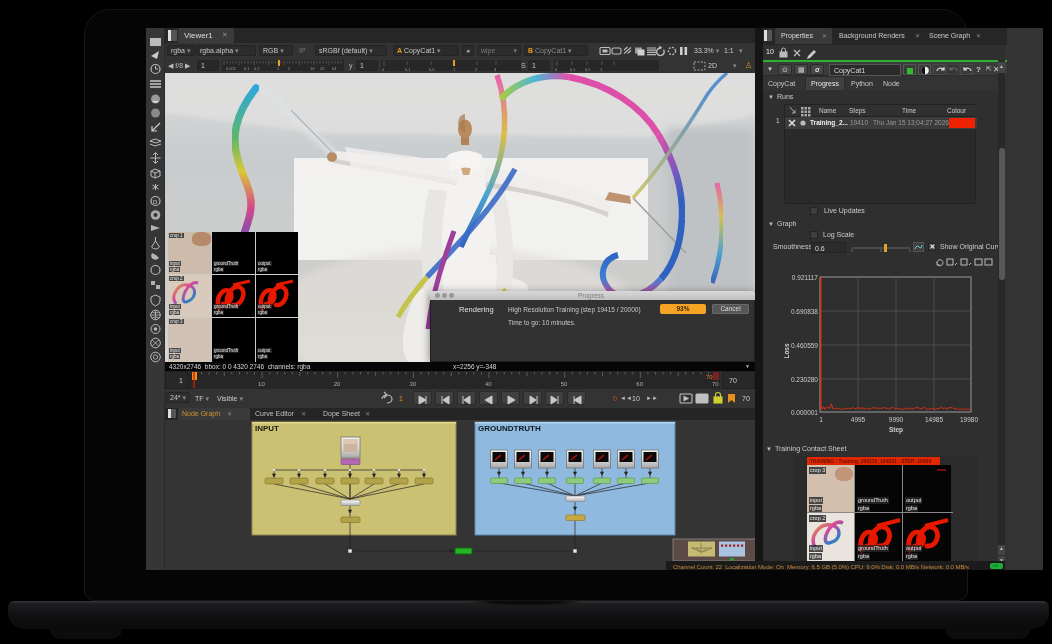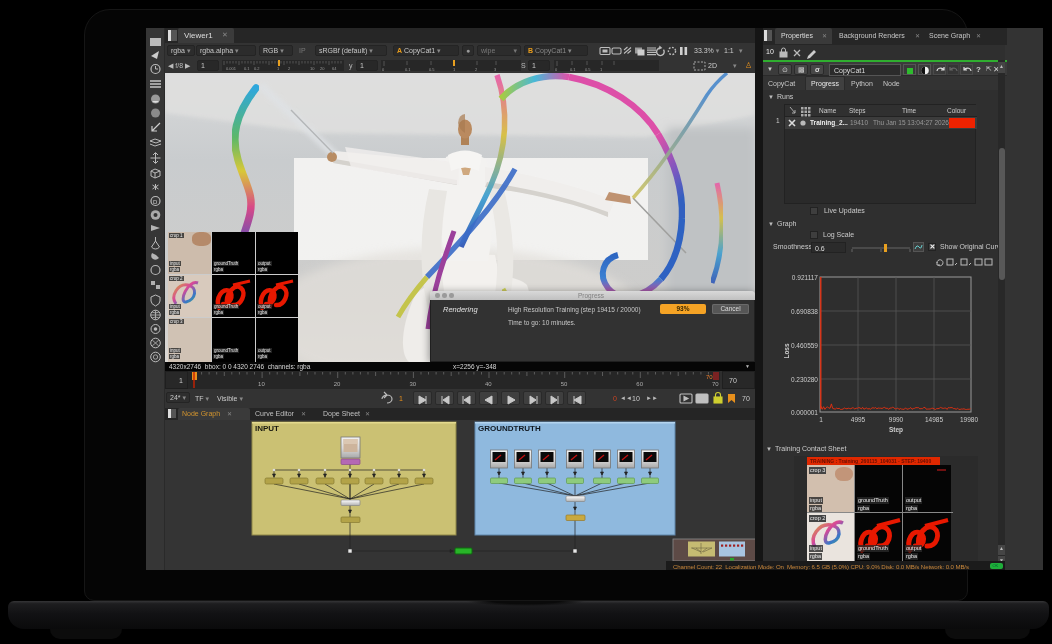--- a/index.html
+++ b/index.html
@@ -386,21 +386,21 @@
 </div>
 
 <div class="abs" style="left:265px;top:218px;width:325px;height:71px;border-radius:4px 4px 0 0;box-shadow:0 2px 8px rgba(0,0,0,.5);">
  <div class="abs" style="left:0;top:0;width:325px;height:9px;background:linear-gradient(#d9d9d9,#c0c0c0);border-radius:4px 4px 0 0;">
   <span style="position:absolute;left:5px;top:2px;width:4.5px;height:4.5px;border-radius:50%;background:#9a9a9a;"></span>
   <span style="position:absolute;left:12px;top:2px;width:4.5px;height:4.5px;border-radius:50%;background:#9a9a9a;"></span>
   <span style="position:absolute;left:19px;top:2px;width:4.5px;height:4.5px;border-radius:50%;background:#9a9a9a;"></span>
   <span class="t" style="left:148px;top:1px;font-size:6.5px;color:#808080;">Progress</span>
  </div>
  <div class="abs" style="left:0;top:9px;width:325px;height:62px;background:#323232;border:1px solid #202020;border-top:none;">
-  <span class="t" style="left:12px;top:5px;font-size:7.5px;color:#e0e0e0;font-style:italic;">Rendering</span>
+  <span class="t" style="left:28px;top:5px;font-size:7.5px;color:#e0e0e0;">Rendering</span>
   <span class="t" style="left:77px;top:6px;font-size:6.5px;color:#c8c8c8;">High Resolution Training (step 19415 / 20000)</span>
   <span class="t" style="left:77px;top:19px;font-size:6.5px;color:#c8c8c8;">Time to go: 10 minutes.</span>
   <div class="abs" style="left:229px;top:4px;width:46px;height:10px;background:#f5a325;border-radius:2px;text-align:center;font-size:6.5px;line-height:10px;color:#3a2800;font-weight:bold;">93%</div>
   <div class="abs" style="left:281px;top:4px;width:37px;height:10px;background:#565656;border-radius:2px;text-align:center;font-size:6.5px;line-height:10px;color:#ddd;box-shadow:inset 0 0 0 1px #6a6a6a;">Cancel</div>
  </div>
 </div>
 </div>
 
 <div id="vinfo" class="abs">
  <span class="t" style="left:4px;top:1px;font-size:6.5px;color:#d8d8d8;">4320x2746&nbsp;&nbsp;bbox: 0 0 4320 2746&nbsp;&nbsp;channels: rgba</span>

